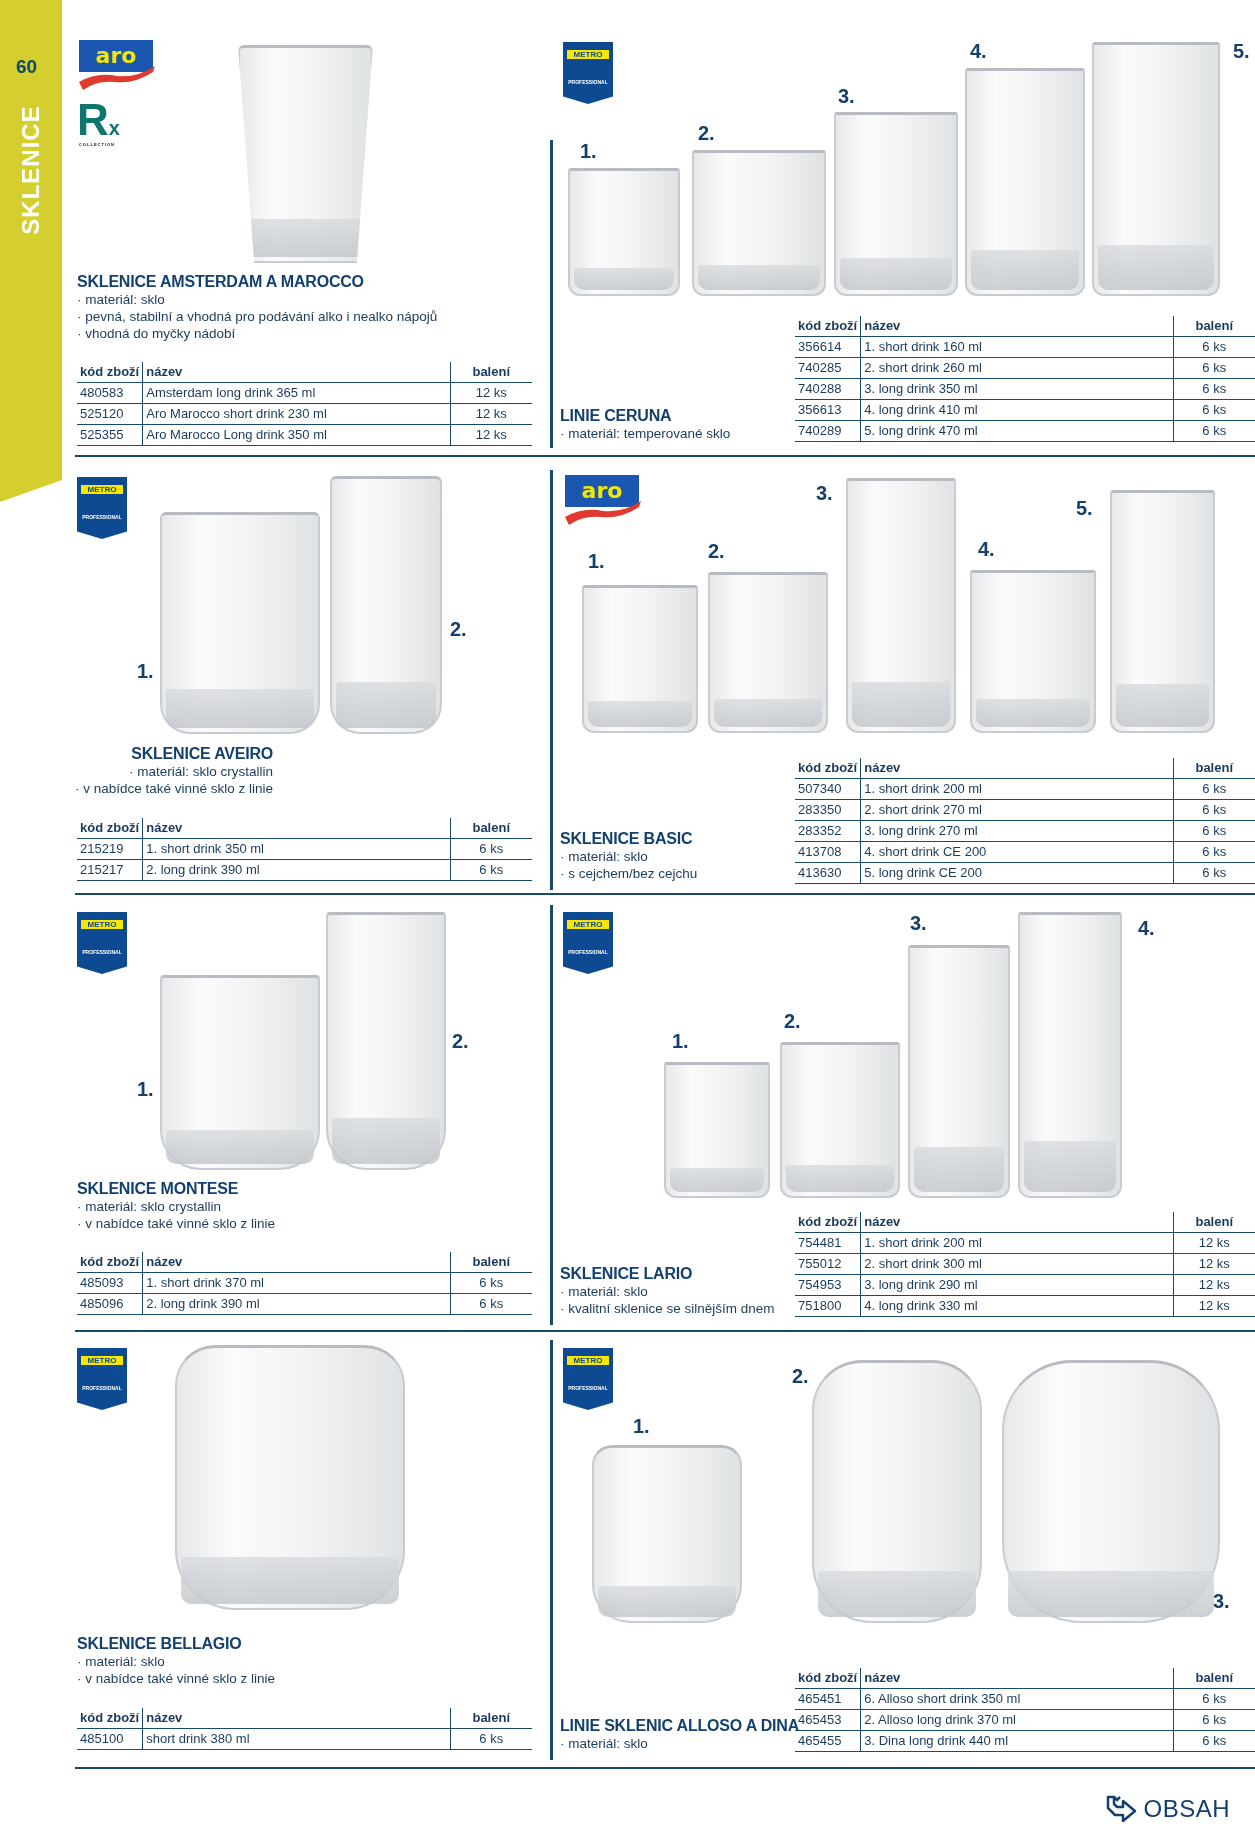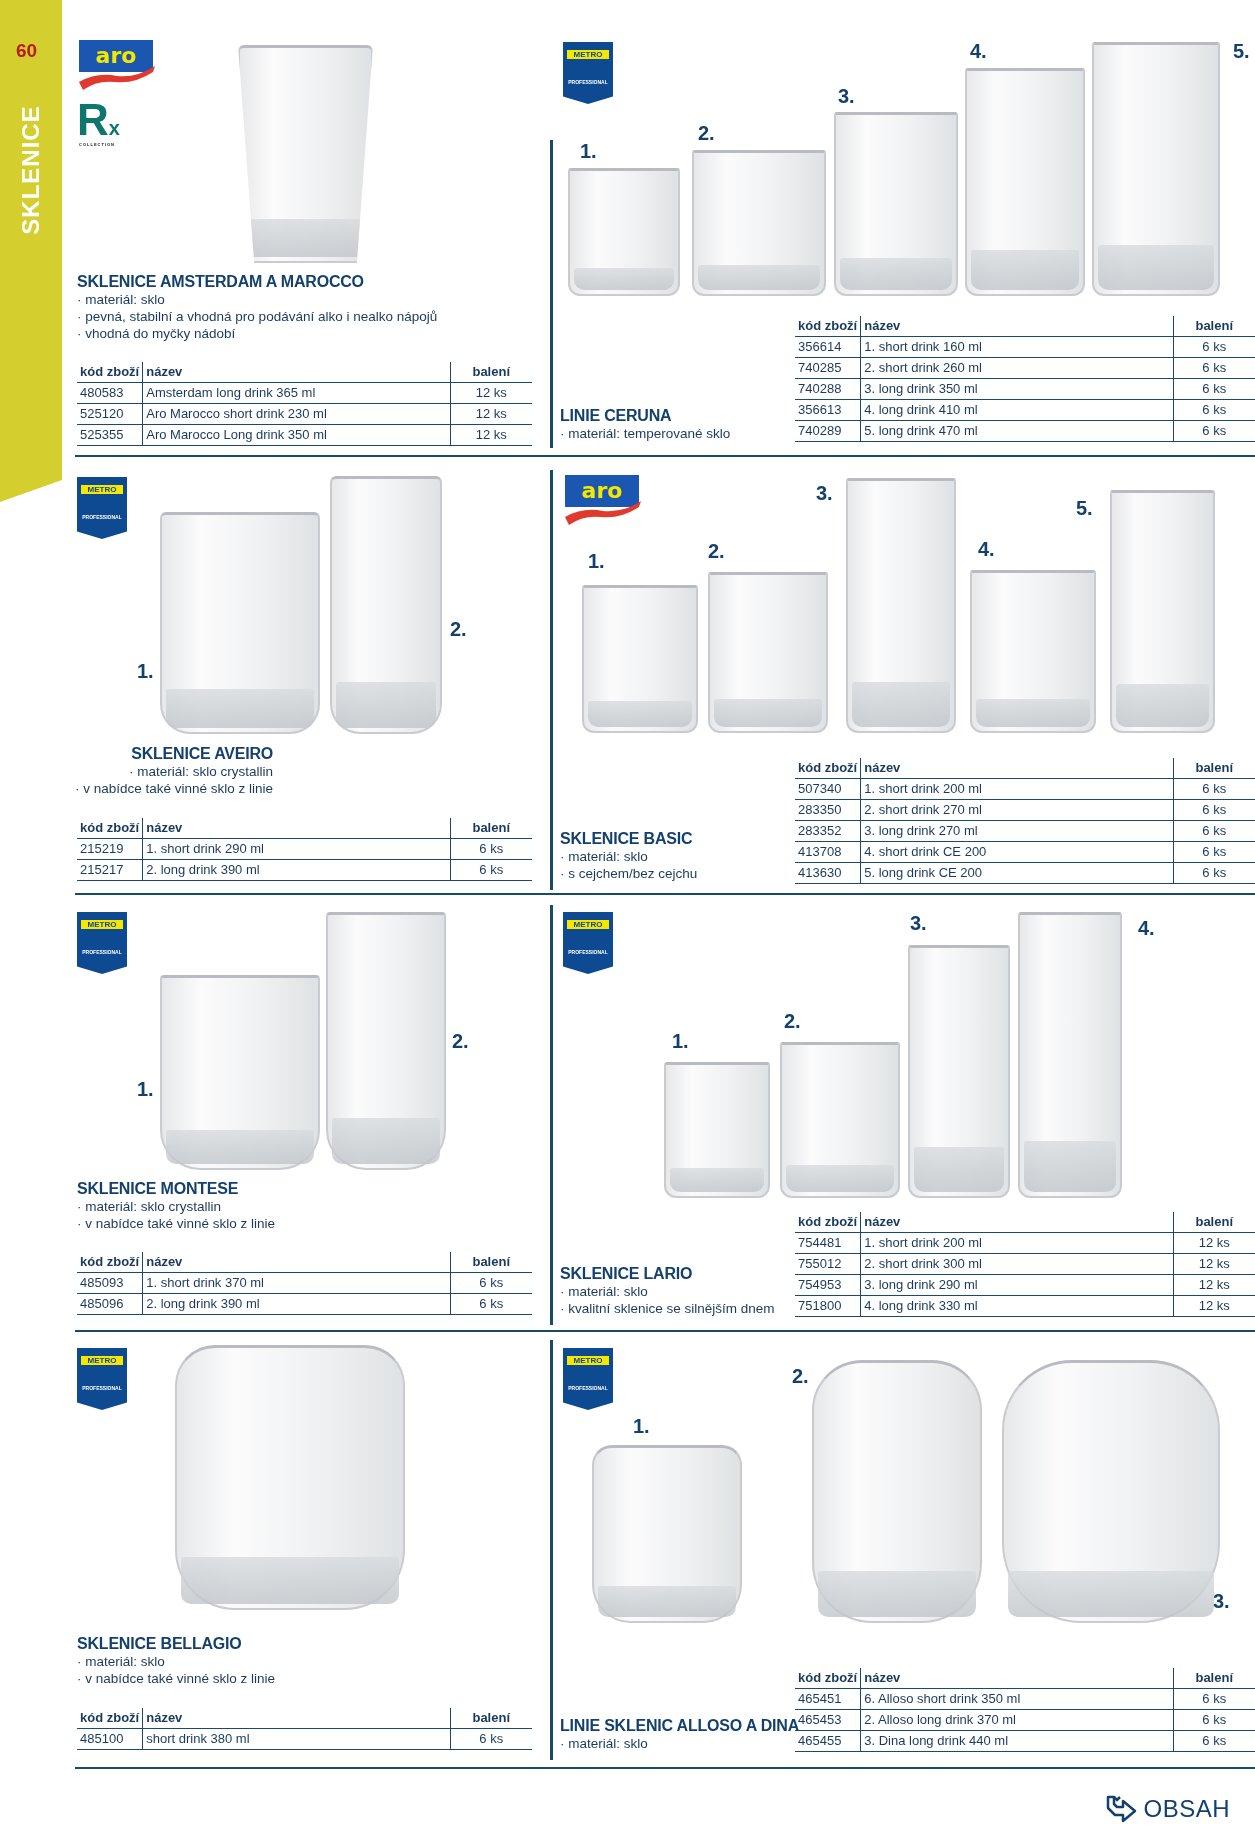--- a/index.html
+++ b/index.html
@@ -1,21 +1,21 @@
 <!DOCTYPE html>
 <html><head>
 <meta charset="utf-8">
 <style>
   * { box-sizing: border-box; margin: 0; padding: 0; }
   body { width: 1255px; height: 1840px; background: #ffffff; position: relative; overflow: hidden;
          font-family: "Liberation Sans", "DejaVu Sans", sans-serif; color: #1a3a5c; }
   .sidetab { position: absolute; left: 0; top: 0; width: 62px; height: 480px; background: #d4cf2e; }
   .sidetab::after { content: ""; position: absolute; left: 0; bottom: -22px; width: 0; height: 0;
          border-right: 62px solid transparent; border-top: 22px solid #d4cf2e; }
-  .page-num { position: absolute; left: 16px; top: 40px; color: #b91c1c; font-weight: bold; font-size: 19px; }
+  .page-num { position: absolute; left: 16px; top: 56px; color: #0c4a6e; font-weight: bold; font-size: 19px; }
   .side-label { position: absolute; left: 31px; top: 170px; transform: translate(-50%, -50%) rotate(-90deg);
          color: #ffffff; font-weight: bold; font-size: 24px; letter-spacing: 1px; white-space: nowrap; }
   .section { position: absolute; }
   .vline { position: absolute; width: 3px; background: #1a4a6a; }
   .hline { position: absolute; height: 2px; background: #1a4a6a; }
   .title { font-weight: bold; font-size: 16px; color: #14406e; letter-spacing: -0.2px; white-space: nowrap; }
   .bullet { font-size: 13.5px; color: #1a3a5c; line-height: 17px; white-space: nowrap; }
   .bullet::before { content: "· "; }
   table.pt { position: absolute; border-collapse: collapse; font-size: 13px; color: #1a3a5c; }
   table.pt th { font-weight: bold; text-align: left; padding: 1px 3px; height: 20px; border-bottom: 1.5px solid #1a4a6a; white-space: nowrap; }
@@ -176,21 +176,21 @@
 </div>
 <table class="pt" style="left:77px; top:818px; width:455px;">
   <tbody>
       <tr>
         <th class="c1">kód zboží</th>
         <th class="c2">název</th>
         <th class="c3">balení</th>
       </tr>
   <tr>
         <td class="c1">215219</td>
-        <td class="c2">1. short drink 290 ml</td>
+        <td class="c2">1. short drink 350 ml</td>
         <td class="c3">6 ks</td>
       </tr>
   <tr>
         <td class="c1">215217</td>
         <td class="c2">2. long drink 390 ml</td>
         <td class="c3">6 ks</td>
       </tr>
 </tbody>
   </table>
 

